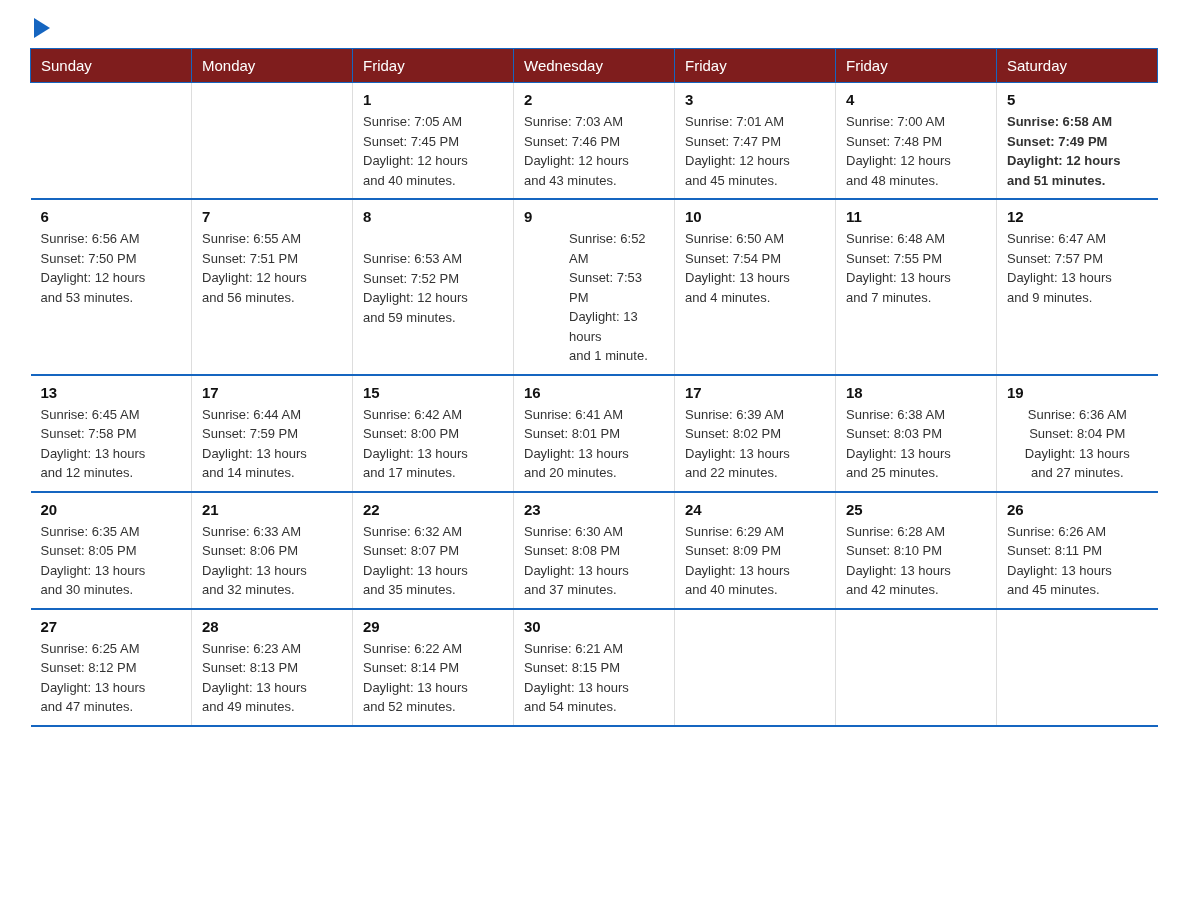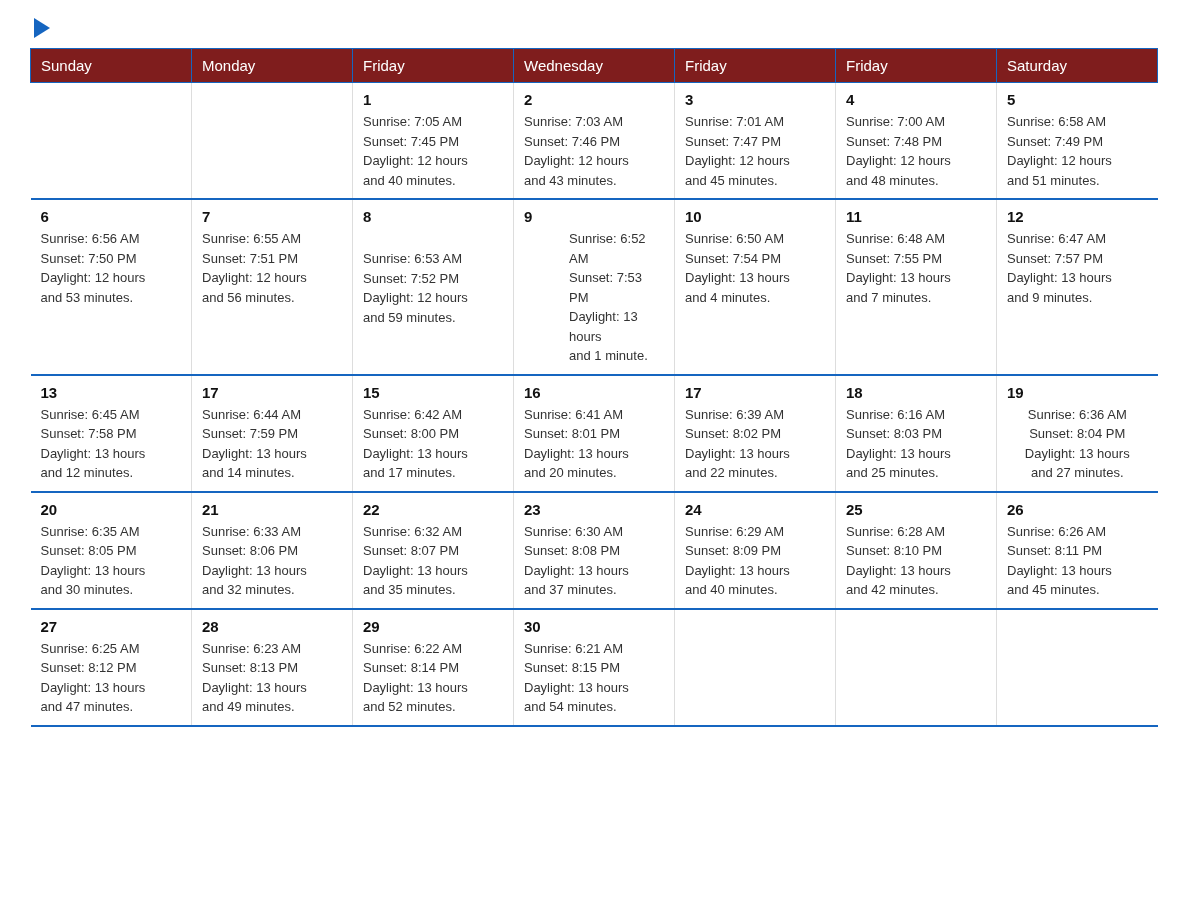--- a/index.html
+++ b/index.html
@@ -165,21 +165,21 @@
         </td>
         <td>
           <span class="day-number">4</span>
           <div class="day-info" style="white-space: pre-line;">Sunrise: 7:00 AM
 Sunset: 7:48 PM
 Daylight: 12 hours
 and 48 minutes.</div>
         </td>
         <td>
           <span class="day-number">5</span>
-          <div class="day-info" style="white-space: pre-line;">Sunrise: 6:58 AM
+          <div class="day-info" style="white-space: pre-line; font-weight: bold;">Sunrise: 6:58 AM
 Sunset: 7:49 PM
 Daylight: 12 hours
 and 51 minutes.</div>
         </td>
       </tr>
       <tr>
         <td>
           <span class="day-number">6</span>
           <div class="day-info" style="white-space: pre-line;">Sunrise: 6:56 AM
 Sunset: 7:50 PM
@@ -260,21 +260,21 @@
         </td>
         <td>
           <span class="day-number">17</span>
           <div class="day-info" style="white-space: pre-line;">Sunrise: 6:39 AM
 Sunset: 8:02 PM
 Daylight: 13 hours
 and 22 minutes.</div>
         </td>
         <td>
           <span class="day-number">18</span>
-          <div class="day-info" style="white-space: pre-line;">Sunrise: 6:16 AM
+          <div class="day-info" style="white-space: pre-line;">Sunrise: 6:38 AM
 Sunset: 8:03 PM
 Daylight: 13 hours
 and 25 minutes.</div>
         </td>
         <td>
           <span class="day-number">19</span>
           <div class="day-info" style="white-space: pre-line; text-align: center;">Sunrise: 6:36 AM
 Sunset: 8:04 PM
 Daylight: 13 hours
 and 27 minutes.</div>

